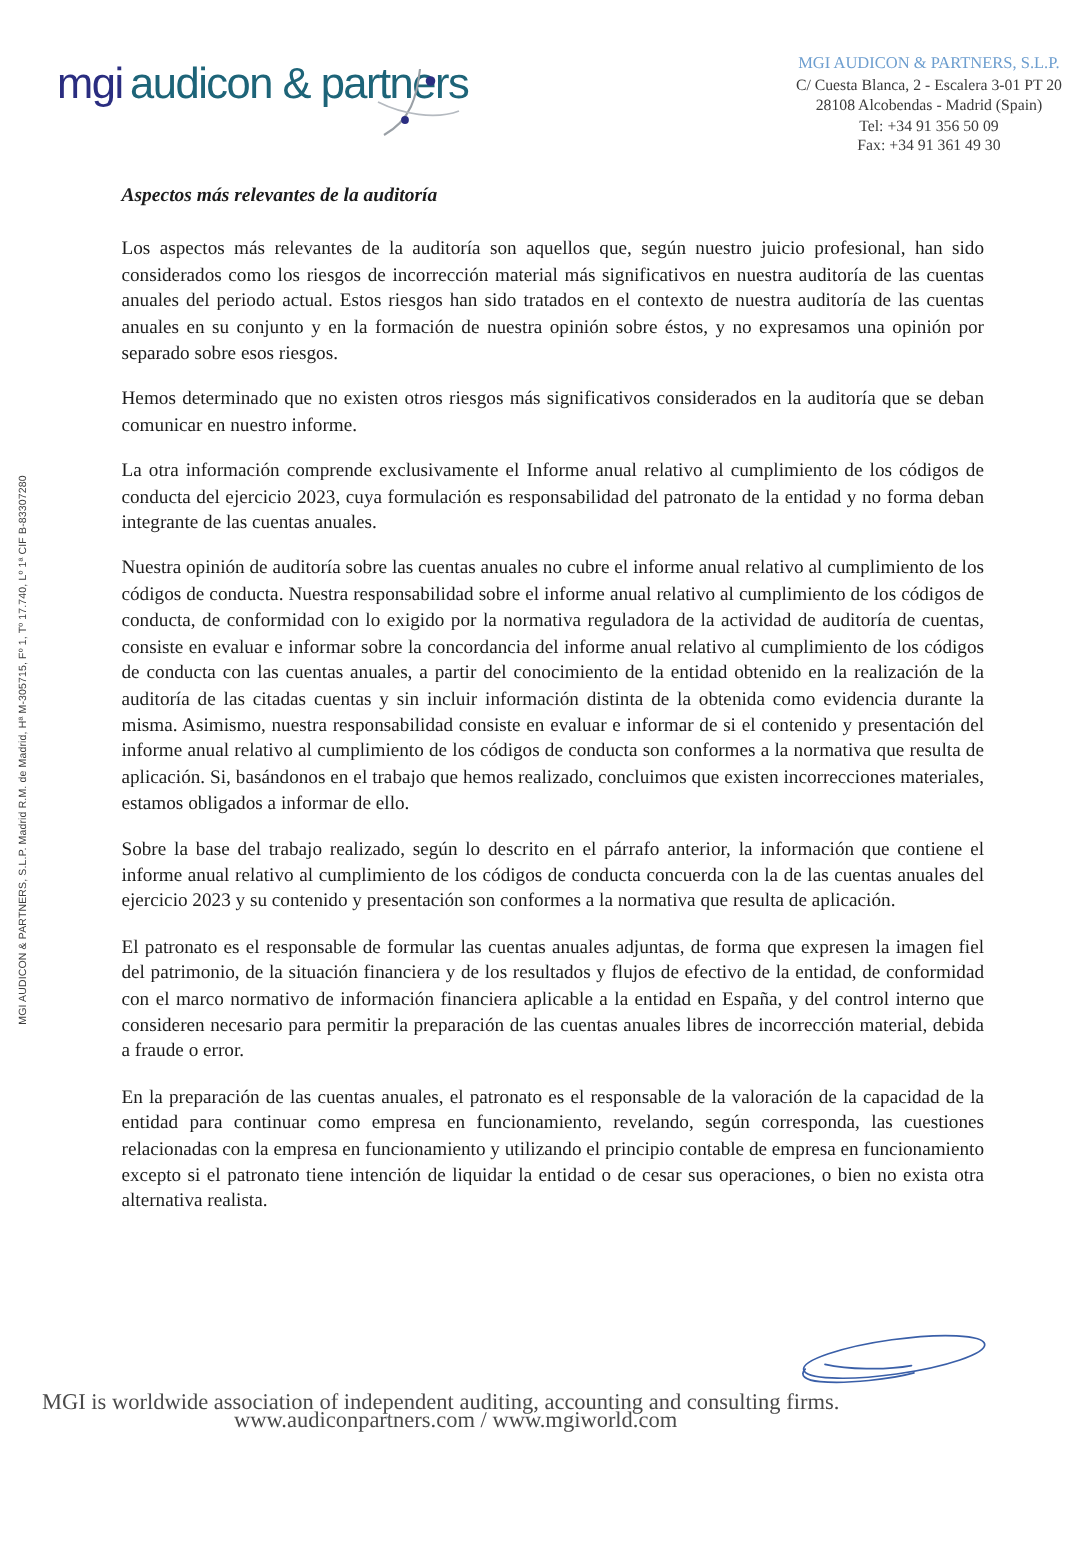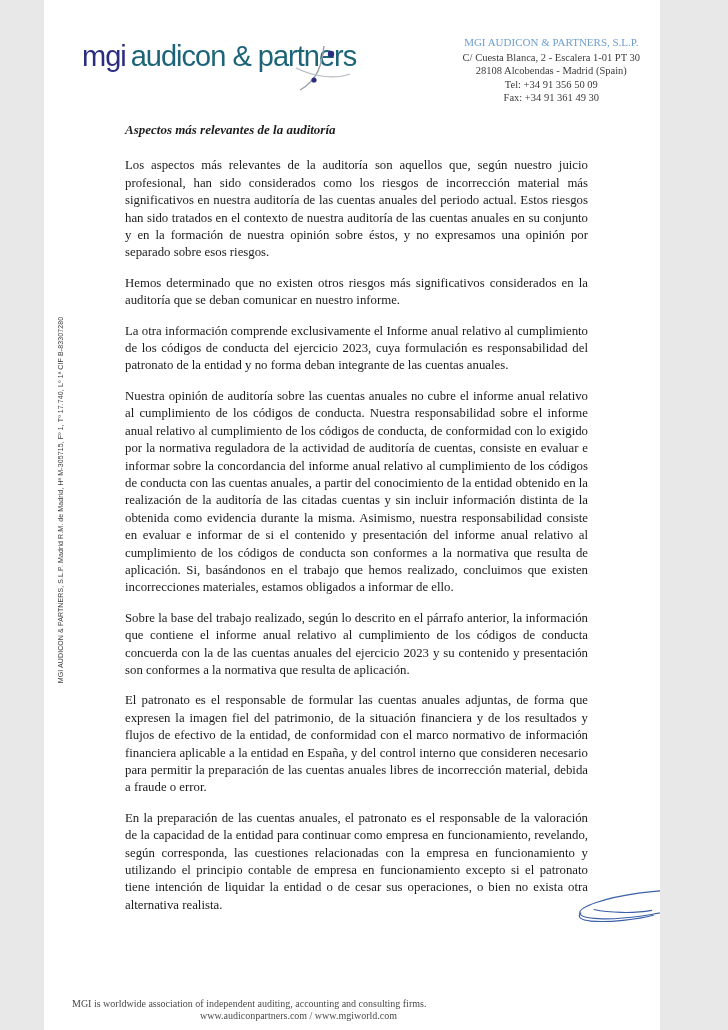--- a/index.html
+++ b/index.html
@@ -1,23 +1,22 @@
 <!DOCTYPE html>
 <html style="--page-bg: #ffffff; --logo-mgi: #2a2d80; --logo-rest: #1d6478; --addr-company: #6d9ecf; --signature: #3a5fa8;"><head>
 <meta charset="utf-8">
 <style>
   html,body{margin:0;padding:0;background:#e8e8e8;}
   .page{
     position:relative;
-    width:616px;height:1030px;
+    width:728px;height:1030px;
     background:var(--page-bg,#ffffff);
     overflow:hidden;
     font-family:"Liberation Serif", serif;
     color:#1c1c1c;
-    margin-left:44px;
   }
   
   .letterhead{
     position:absolute;top:36px;left:38px;right:20px;
     display:flex;justify-content:space-between;align-items:flex-start;
   }
   .logo{position:relative;white-space:nowrap;
     font-family:"Liberation Sans", sans-serif;
     font-size:29px;letter-spacing:-1px;line-height:1;
     padding-top:6px;
@@ -54,43 +53,43 @@
     text-align:justify;
     text-justify:inter-word;
   }
   
   .signature{
     position:absolute;left:522px;top:886px;width:140px;height:52px;
     color:var(--signature,#3a5fa8);
   }
   
   .page-footer{
-    position:absolute;left:28px;top:998px;
-    font-size:10px;line-height:11.5px;color:#4a4a4a;
+    position:absolute;left:28px;top:930px;
+    font-size:15px;line-height:11.5px;color:#4a4a4a;
   }
   .footer-line2{margin-left:128px;}
 </style>
 </head>
 <body>
 
 <div class="page">
 
   <div class="letterhead">
     <div class="logo">
       <span class="logo-mgi">mgi</span><span class="logo-rest">audicon &amp; partners</span>
       <svg class="logo-swoosh" viewBox="0 0 58 56">
         <path d="M 30 0 C 28 18 24 34 6 44" fill="none" stroke="#9aa0a6" stroke-width="1.4"></path>
         <path d="M 2 22 C 18 30 40 34 56 28" fill="none" stroke="#b5bac0" stroke-width="1.2"></path>
         <circle cx="37" cy="8" r="3.2" fill="#2a2d80"></circle>
         <circle cx="20" cy="34" r="2.6" fill="#2a2d80"></circle>
       </svg>
     </div>
     <div class="addr">
       <div class="addr-company">MGI AUDICON &amp; PARTNERS, S.L.P.</div>
-      <div>C/ Cuesta Blanca, 2 - Escalera 1-01 PT 30</div>
+      <div>C/ Cuesta Blanca, 2 - Escalera 3-01 PT 20</div>
       <div>28108 Alcobendas - Madrid (Spain)</div>
       <div>Tel: +34 91 356 50 09</div>
       <div>Fax: +34 91 361 49 30</div>
     </div>
   </div>
 
   <div class="side-reg">MGI AUDICON &amp; PARTNERS, S.L.P. Madrid R.M. de Madrid, Hª M-305715, Fº 1, Tº 17.740, Lº 1ª CIF B-83307280</div>
 
   <div class="content">
     <h2>Aspectos más relevantes de la auditoría</h2>

